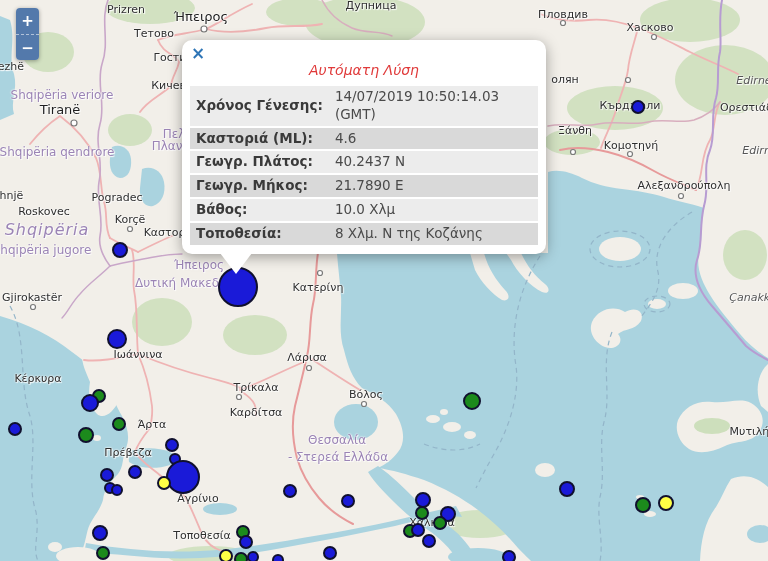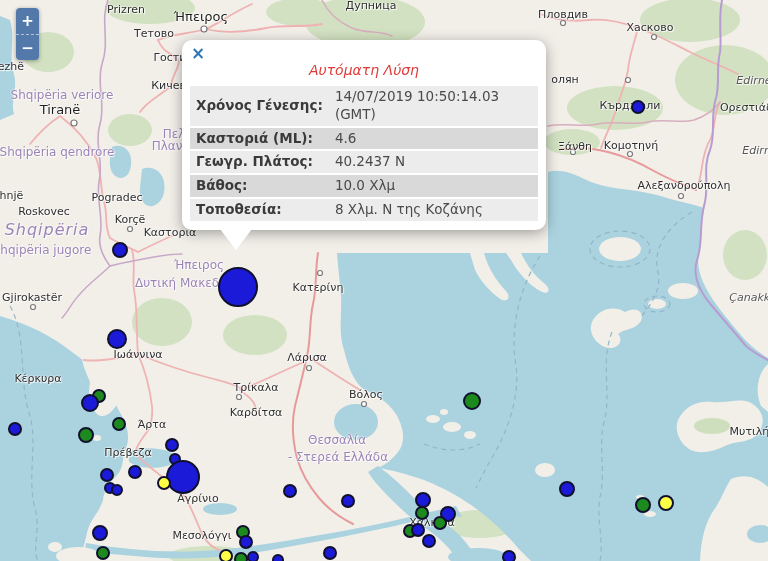--- a/index.html
+++ b/index.html
@@ -186,21 +186,21 @@
       <div class="map-label town" style="left: 180px; top: 57px;">Гостивар</div>
       <div class="map-label town" style="left: 172px; top: 85px;">Кичево</div>
       <div class="map-label city" style="left: 60px; top: 109px;">Tiranë</div>
       <div class="map-label town" style="left: 371px; top: 5px;">Дупница</div>
       <div class="map-label town" style="left: 563px; top: 14px;">Пловдив</div>
       <div class="map-label town" style="left: 650px; top: 27px;">Хасково</div>
       <div class="map-label town" style="left: 630px; top: 69px; margin-top: 36px;">Кърджали</div>
       <div class="map-label town" style="left: 565px; top: 79px;">олян</div>
       <div class="map-label town-it" style="left: 754px; top: 80px;">Edirne</div>
       <div class="map-label town" style="left: 750px; top: 107px;">Ορεστιάδα</div>
-      <div class="map-label town" style="left: 575px; top: 146px;">Ξάνθη</div>
+      <div class="map-label town" style="left: 575px; top: 130px;">Ξάνθη</div>
       <div class="map-label town" style="left: 631px; top: 145px;">Κομοτηνή</div>
       <div class="map-label town-it" style="left: 760px; top: 150px;">Edirne</div>
       <div class="map-label town" style="left: 684px; top: 185px;">Αλεξανδρούπολη</div>
       <div class="map-label town" style="left: 8px; top: 66px;">Lezhë</div>
       <div class="map-label region" style="left: 62px; top: 95px;">Shqipëria veriore</div>
       <div class="map-label region" style="left: 174px; top: 134px;">Πελ</div>
       <div class="map-label region" style="left: 167px; top: 146px;">Πλαν</div>
       <div class="map-label region" style="left: 57px; top: 152px;">Shqipëria qendrore</div>
       <div class="map-label town" style="left: 2px; top: 195px;">Lushnjë</div>
       <div class="map-label town" style="left: 117px; top: 197px;">Pogradec</div>
@@ -220,21 +220,21 @@
       <div class="map-label town" style="left: 240px; top: 387px; margin-left: 16px;">Τρίκαλα</div>
       <div class="map-label town" style="left: 366px; top: 394px;">Βόλος</div>
       <div class="map-label town" style="left: 256px; top: 412px;">Καρδίτσα</div>
       <div class="map-label town" style="left: 152px; top: 424px;">Άρτα</div>
       <div class="map-label town" style="left: 756px; top: 431px;">Μυτιλήνη</div>
       <div class="map-label region" style="left: 337px; top: 440px;">Θεσσαλία</div>
       <div class="map-label town" style="left: 128px; top: 452px;">Πρέβεζα</div>
       <div class="map-label region" style="left: 338px; top: 457px;">- Στερεά Ελλάδα</div>
       <div class="map-label town" style="left: 198px; top: 498px;">Αγρίνιο</div>
       <div class="map-label town" style="left: 432px; top: 522px;">Χαλκίδα</div>
-      <div class="map-label town" style="left: 202px; top: 535px;">Μεσολόγγι</div>
+      <div class="map-label town" style="left: 202px; top: 535px;">Τοποθεσία</div>
     </div>
   <div id="marker-layer">
       <div class="marker m-blue" style="left: 631px; top: 100px; width: 14px; height: 14px;"></div>
       <div class="marker m-blue" style="left: 112px; top: 242px; width: 16px; height: 16px;"></div>
       <div class="marker m-blue" style="left: 218px; top: 267px; width: 40px; height: 40px;"></div>
       <div class="marker m-blue" style="left: 107px; top: 329px; width: 20px; height: 20px;"></div>
       <div class="marker m-green" style="left: 92px; top: 389px; width: 14px; height: 14px;"></div>
       <div class="marker m-blue" style="left: 81px; top: 394px; width: 18px; height: 18px;"></div>
       <div class="marker m-green" style="left: 112px; top: 417px; width: 14px; height: 14px;"></div>
       <div class="marker m-green" style="left: 78px; top: 427px; width: 16px; height: 16px;"></div>
@@ -283,20 +283,24 @@
         </tr>
         <tr>
           <td class="plabel">Καστοριά (ML):</td>
           <td class="pvalue">4.6</td>
         </tr>
         <tr>
           <td class="plabel">Γεωγρ. Πλάτος:</td>
           <td class="pvalue">40.2437 N</td>
         </tr>
         <tr>
+          <td class="plabel">Γεωγρ. Μήκος:</td>
+          <td class="pvalue">21.7890 E</td>
+        </tr>
+        <tr>
           <td class="plabel">Βάθος:</td>
           <td class="pvalue">10.0 Χλμ</td>
         </tr>
         <tr>
           <td class="plabel">Τοποθεσία:</td>
           <td class="pvalue">8 Χλμ. Ν της Κοζάνης</td>
         </tr>
       </tbody>
     </table>
     <div class="popup-tail"></div>

